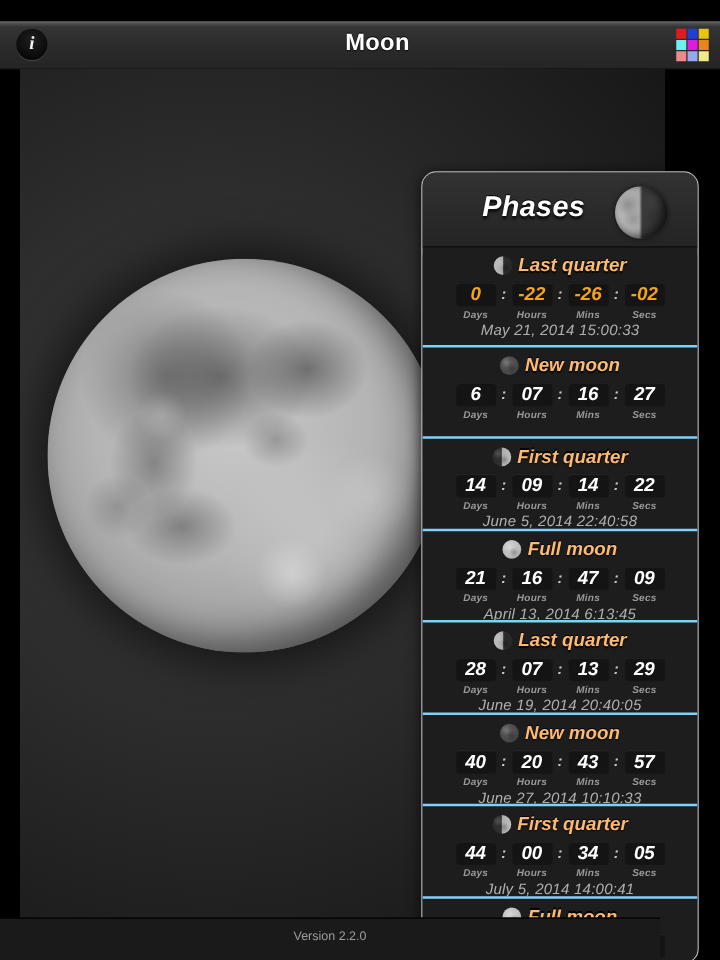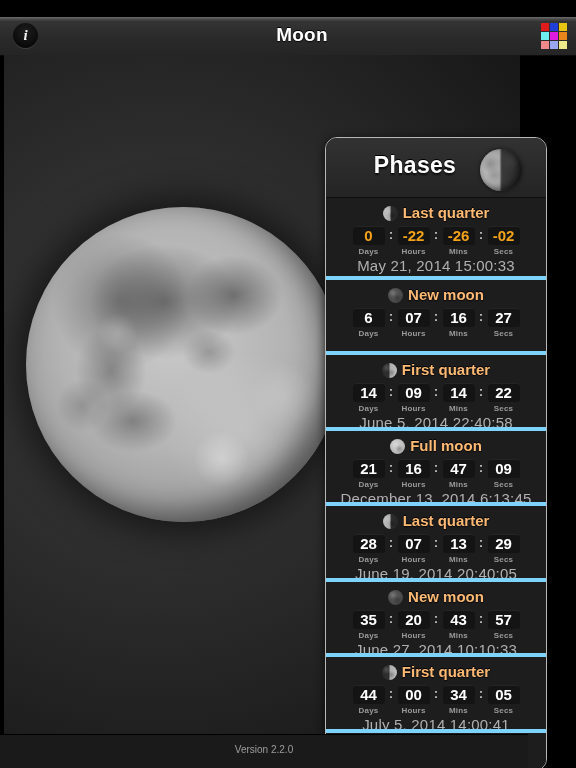--- a/index.html
+++ b/index.html
@@ -39,22 +39,23 @@
   }
   .color-grid{
     position:absolute;right:9px;top:6px;width:26px;height:26px;
     display:grid;grid-template-columns:repeat(3,1fr);grid-template-rows:repeat(3,1fr);
     gap:1px;cursor:pointer;
   }
   .color-grid i{display:block;width:100%;height:100%;}
 
   
   .stage{
-    position:absolute;left:4px;top:55px;width:516px;height:680px;
+    position:absolute;left:16px;top:55px;width:516px;height:680px;
     background:radial-gradient(ellipse at 30% 45%, #3a3a3a 0%, #2d2d2d 40%, #1e1e1e 75%, #141414 100%);
+    font-style:italic;
   }
   .moon-photo{
     position:absolute;left:22px;top:152px;width:315px;height:315px;border-radius:50%;
     background:
       radial-gradient(circle at 70% 72%, rgba(255,255,255,.20) 0%, rgba(255,255,255,0) 26%),
       radial-gradient(circle at 30% 30%, rgba(70,70,70,.55) 0%, rgba(70,70,70,0) 22%),
       radial-gradient(ellipse 34% 26% at 44% 30%, rgba(88,88,88,.75) 0%, rgba(88,88,88,0) 70%),
       radial-gradient(ellipse 22% 18% at 66% 28%, rgba(80,80,80,.7) 0%, rgba(80,80,80,0) 70%),
       radial-gradient(ellipse 16% 20% at 27% 52%, rgba(96,96,96,.6) 0%, rgba(96,96,96,0) 70%),
       radial-gradient(ellipse 20% 14% at 34% 68%, rgba(92,92,92,.6) 0%, rgba(92,92,92,0) 70%),
@@ -98,21 +99,21 @@
   .header-moon::after{
     content:"";position:absolute;inset:0;border-radius:50%;
     background:
       radial-gradient(circle at 25% 35%, rgba(120,120,120,.6) 0%, rgba(120,120,120,0) 22%),
       radial-gradient(circle at 34% 62%, rgba(130,130,130,.5) 0%, rgba(130,130,130,0) 20%),
       radial-gradient(circle at 70% 30%, rgba(70,70,70,.5) 0%, rgba(70,70,70,0) 25%);
   }
 
   .rows{position:relative;}
   .phase-row{
-    position:relative;height:71.5px;border-top:4px solid #7dd3fc;
+    position:relative;height:71.5px;border-top:2px solid #7dd3fc;
     background:#1d1d1d;
   }
   .phase-row:first-child{border-top:none;}
   .phase-name-line{
     position:relative;height:19px;margin-top:6px;text-align:center;
     white-space:nowrap;
   }
   .phase-icon{
     display:inline-block;vertical-align:-3px;width:15px;height:15px;border-radius:50%;
     margin-right:5px;position:relative;
@@ -148,21 +149,21 @@
   .row-alert .digit{color:#f5a31a;}
   .unit{
     display:block;margin-top:2px;color:#9a9a9a;font-size:8px;font-weight:bold;
     letter-spacing:.2px;
   }
   .colon{
     width:9px;text-align:center;color:#c9c9c9;font-size:12px;font-weight:bold;
     line-height:19px;align-self:flex-start;
   }
   .timestamp{
-    text-align:center;color:#b0b0b0;font-size:15px;margin-top:1px;
+    text-align:center;color:#b0b0b0;font-size:12px;margin-top:1px;
     letter-spacing:.2px;
   }
 
   
   .footer{
     position:absolute;left:0;bottom:0;width:528px;height:33px;
     background:#1a1a1a;border-top:1px solid #000;
   }
   .footer-text{
     position:absolute;left:0;right:0;top:9px;text-align:center;
@@ -293,21 +294,21 @@
               <div class="digit-cell">
                 <span class="digit">47</span>
                 <span class="unit">Mins</span>
               </div>
               <div class="colon">:</div>
               <div class="digit-cell">
                 <span class="digit">09</span>
                 <span class="unit">Secs</span>
               </div>
             </div>
-            <div class="timestamp">December 13, 2014  6:13:45</div>
+            <div class="timestamp">April 13, 2014  6:13:45</div>
           </div>
           <div class="phase-row">
             <div class="phase-name-line"><span class="phase-icon icon-last-quarter"></span><span class="phase-name">Last quarter</span></div>
             <div class="counter">
               <div class="digit-cell">
                 <span class="digit">28</span>
                 <span class="unit">Days</span>
               </div>
               <div class="colon">:</div>
               <div class="digit-cell">
@@ -324,21 +325,21 @@
                 <span class="digit">29</span>
                 <span class="unit">Secs</span>
               </div>
             </div>
             <div class="timestamp">June 19, 2014  20:40:05</div>
           </div>
           <div class="phase-row">
             <div class="phase-name-line"><span class="phase-icon icon-new-moon"></span><span class="phase-name">New moon</span></div>
             <div class="counter">
               <div class="digit-cell">
-                <span class="digit">35</span>
+                <span class="digit">40</span>
                 <span class="unit">Days</span>
               </div>
               <div class="colon">:</div>
               <div class="digit-cell">
                 <span class="digit">20</span>
                 <span class="unit">Hours</span>
               </div>
               <div class="colon">:</div>
               <div class="digit-cell">
                 <span class="digit">43</span>

